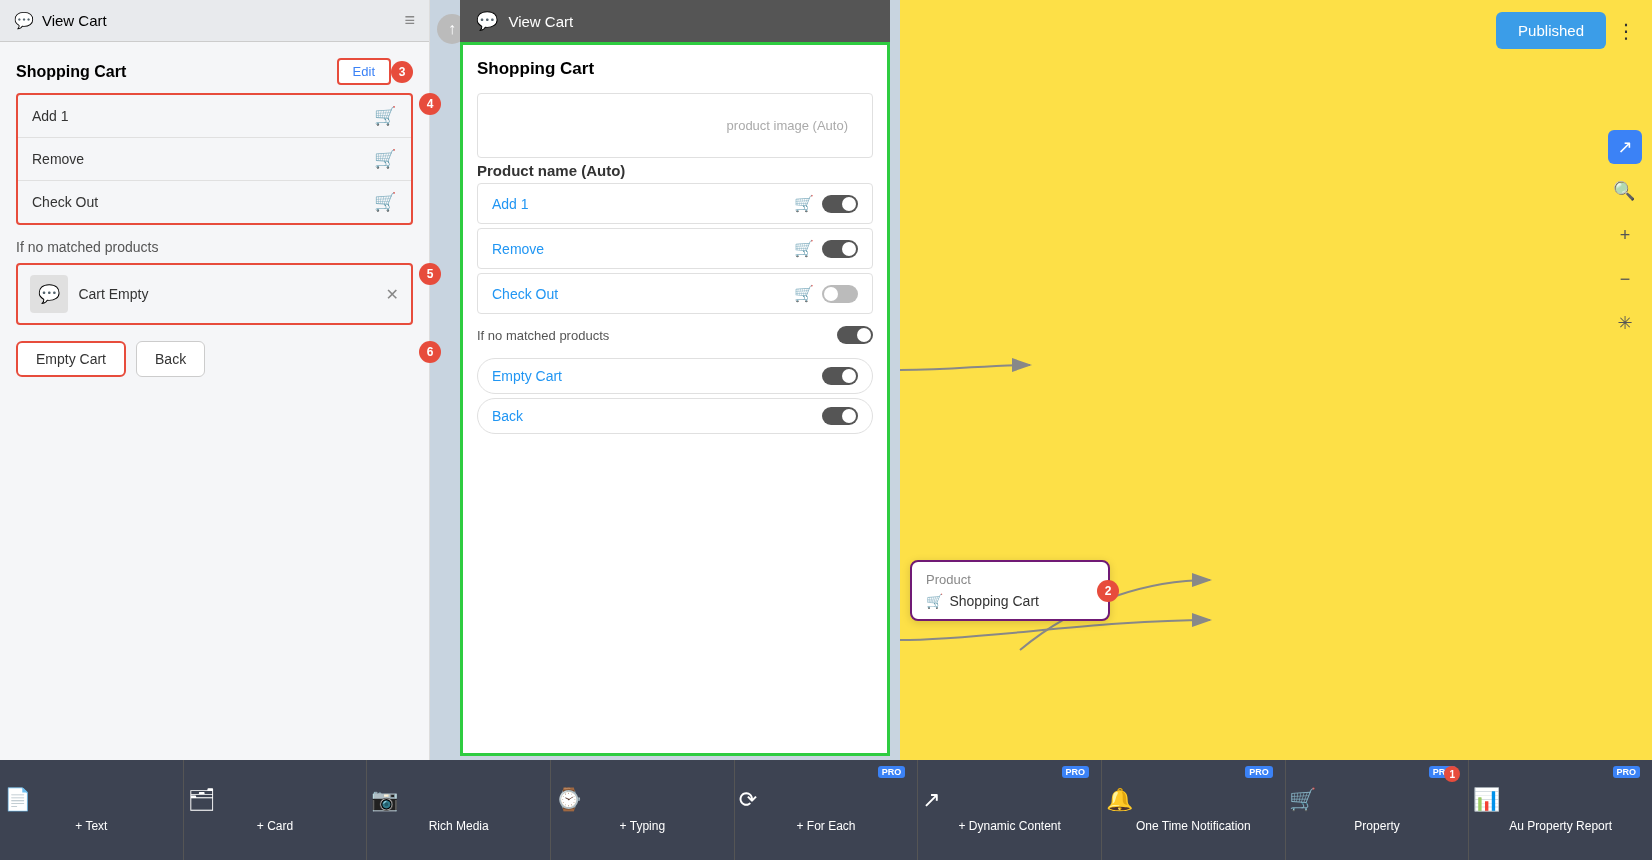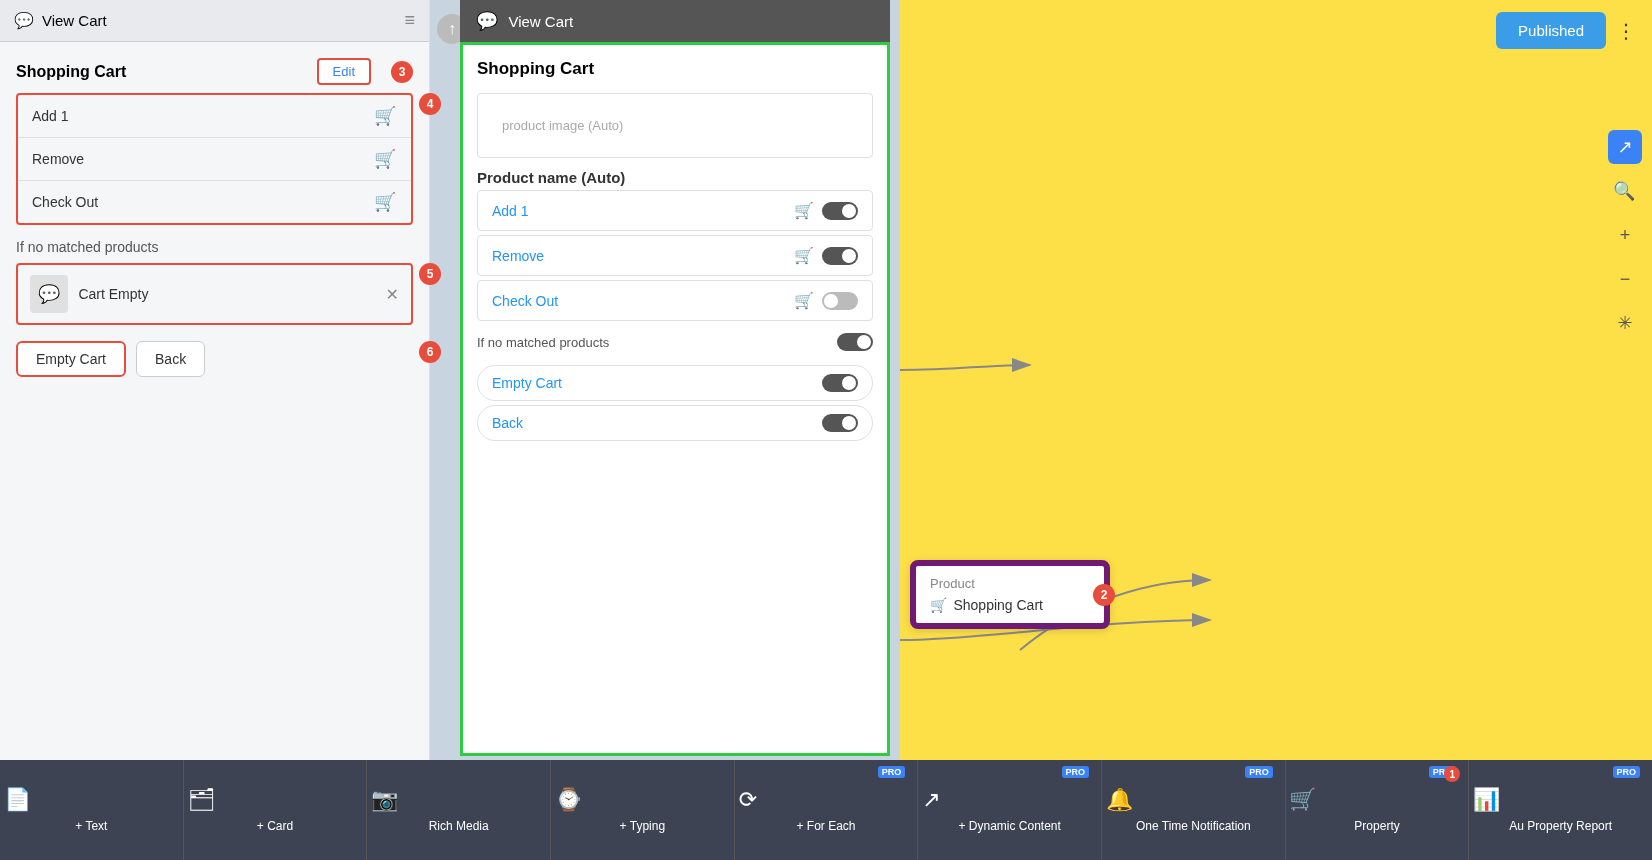--- a/index.html
+++ b/index.html
@@ -71,22 +71,22 @@
     .preview-header .ph-icon { color: #ccc; font-size: 18px; }
     .preview-header .ph-title { color: white; font-size: 15px; font-weight: 500; }
 
     .preview-content {
       border: 3px solid #2ecc40; background: white; height: calc(100% - 46px);
       overflow: hidden; position: relative;
     }
     .preview-inner { padding: 14px; overflow-y: auto; height: 100%; }
     .preview-section-title { font-size: 17px; font-weight: 600; margin-bottom: 14px; }
     .preview-img-placeholder {
-      border: 1px solid #e0e0e0; border-radius: 4px; padding: 24px; text-align: left;
-      color: #aaa; font-size: 13px; margin-bottom: 11px;
+      border: 1px solid #e0e0e0; border-radius: 4px; padding: 24px; text-align: right;
+      color: #aaa; font-size: 13px; margin-bottom: 4px;
     }
     .preview-product-name { font-size: 15px; font-weight: 700; color: #333; margin-bottom: 4px; }
     .preview-price-desc { font-size: 13px; color: #666; margin-bottom: 14px; }
     .preview-btn-row {
       border: 1px solid #e0e0e0; border-radius: 4px; display: flex; align-items: center;
       justify-content: space-between; padding: 10px 14px; margin-bottom: 4px;
     }
     .preview-btn-label { color: #2196F3; font-size: 14px; }
     .preview-btn-right { display: flex; align-items: center; gap: 8px; }
     .dot-toggle { width: 36px; height: 18px; border-radius: 9px; background: #bbb; position: relative; display: inline-block; }
@@ -130,21 +130,21 @@
 
     
     .node {
       position: absolute; background: white; border-radius: 8px;
       box-shadow: 0 2px 8px rgba(0,0,0,0.15); padding: 10px 14px;
     }
 
     
     .product-node {
       position: absolute; left: 910px; top: 560px; width: 200px;
-      border: 6px solid #701a75;
+      border: 2px solid #701a75;
     }
     .product-node-title { font-size: 13px; color: #888; margin-bottom: 6px; }
     .product-node-item { display: flex; align-items: center; gap: 6px; font-size: 14px; color: #333; }
     .product-node-item .icon-cart { color: #3b82f6; }
 
     
     .connections-svg {
       position: absolute; left: 0; top: 0; width: 100%; height: 100%;
       pointer-events: none;
     }
@@ -187,21 +187,21 @@
 
 <div class="left-panel">
   <div class="left-panel-header">
     <span class="icon">💬</span>
     <span class="title">View Cart</span>
     <span class="menu-icon">≡</span>
   </div>
   <div class="panel-body">
     <div class="section-header numbered-section">
       <span class="section-title">Shopping Cart</span>
-      <div style="position:relative; display:flex; align-items:center; gap:20px;">
+      <div style="position:relative; display:flex; align-items:center; gap:0;">
         <button class="edit-btn">Edit</button>
         <span class="step-num" style="position:static;">3</span>
       </div>
     </div>
 
     <div class="numbered-section">
       <div class="buttons-box">
         <div class="btn-row">
           <span class="btn-row-label">Add 1</span>
           <span class="btn-row-icon icon-blue">🛒</span>

